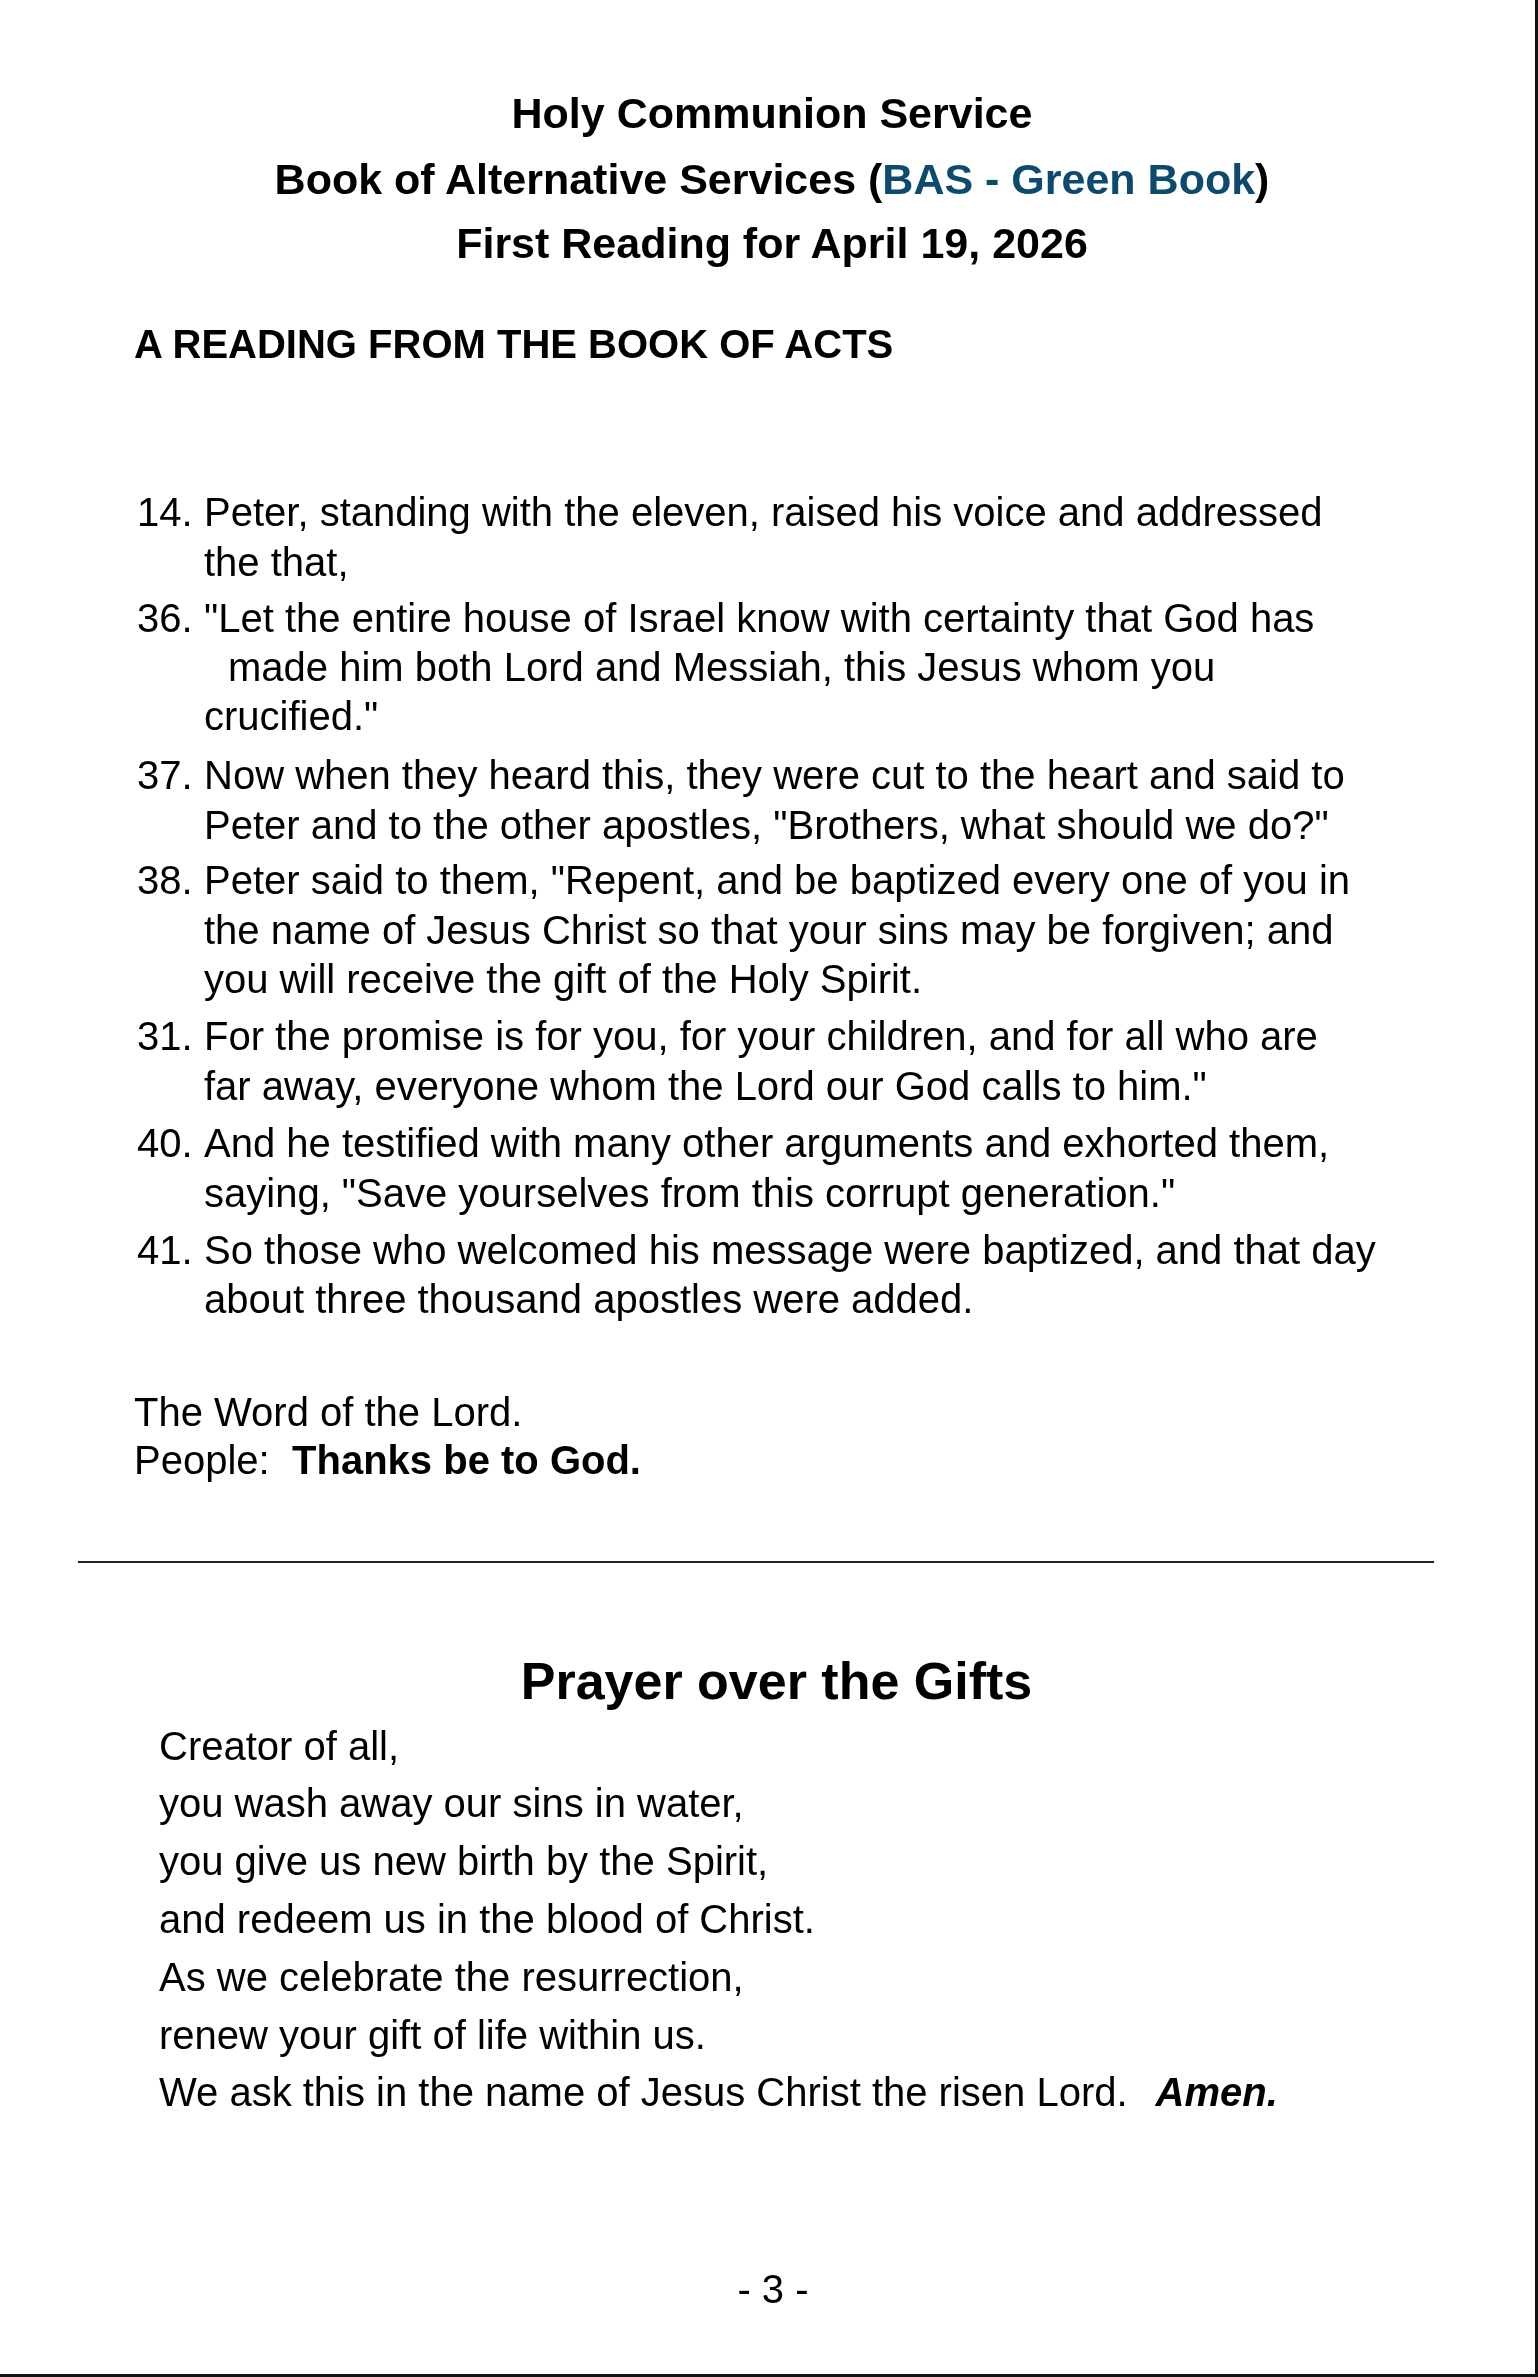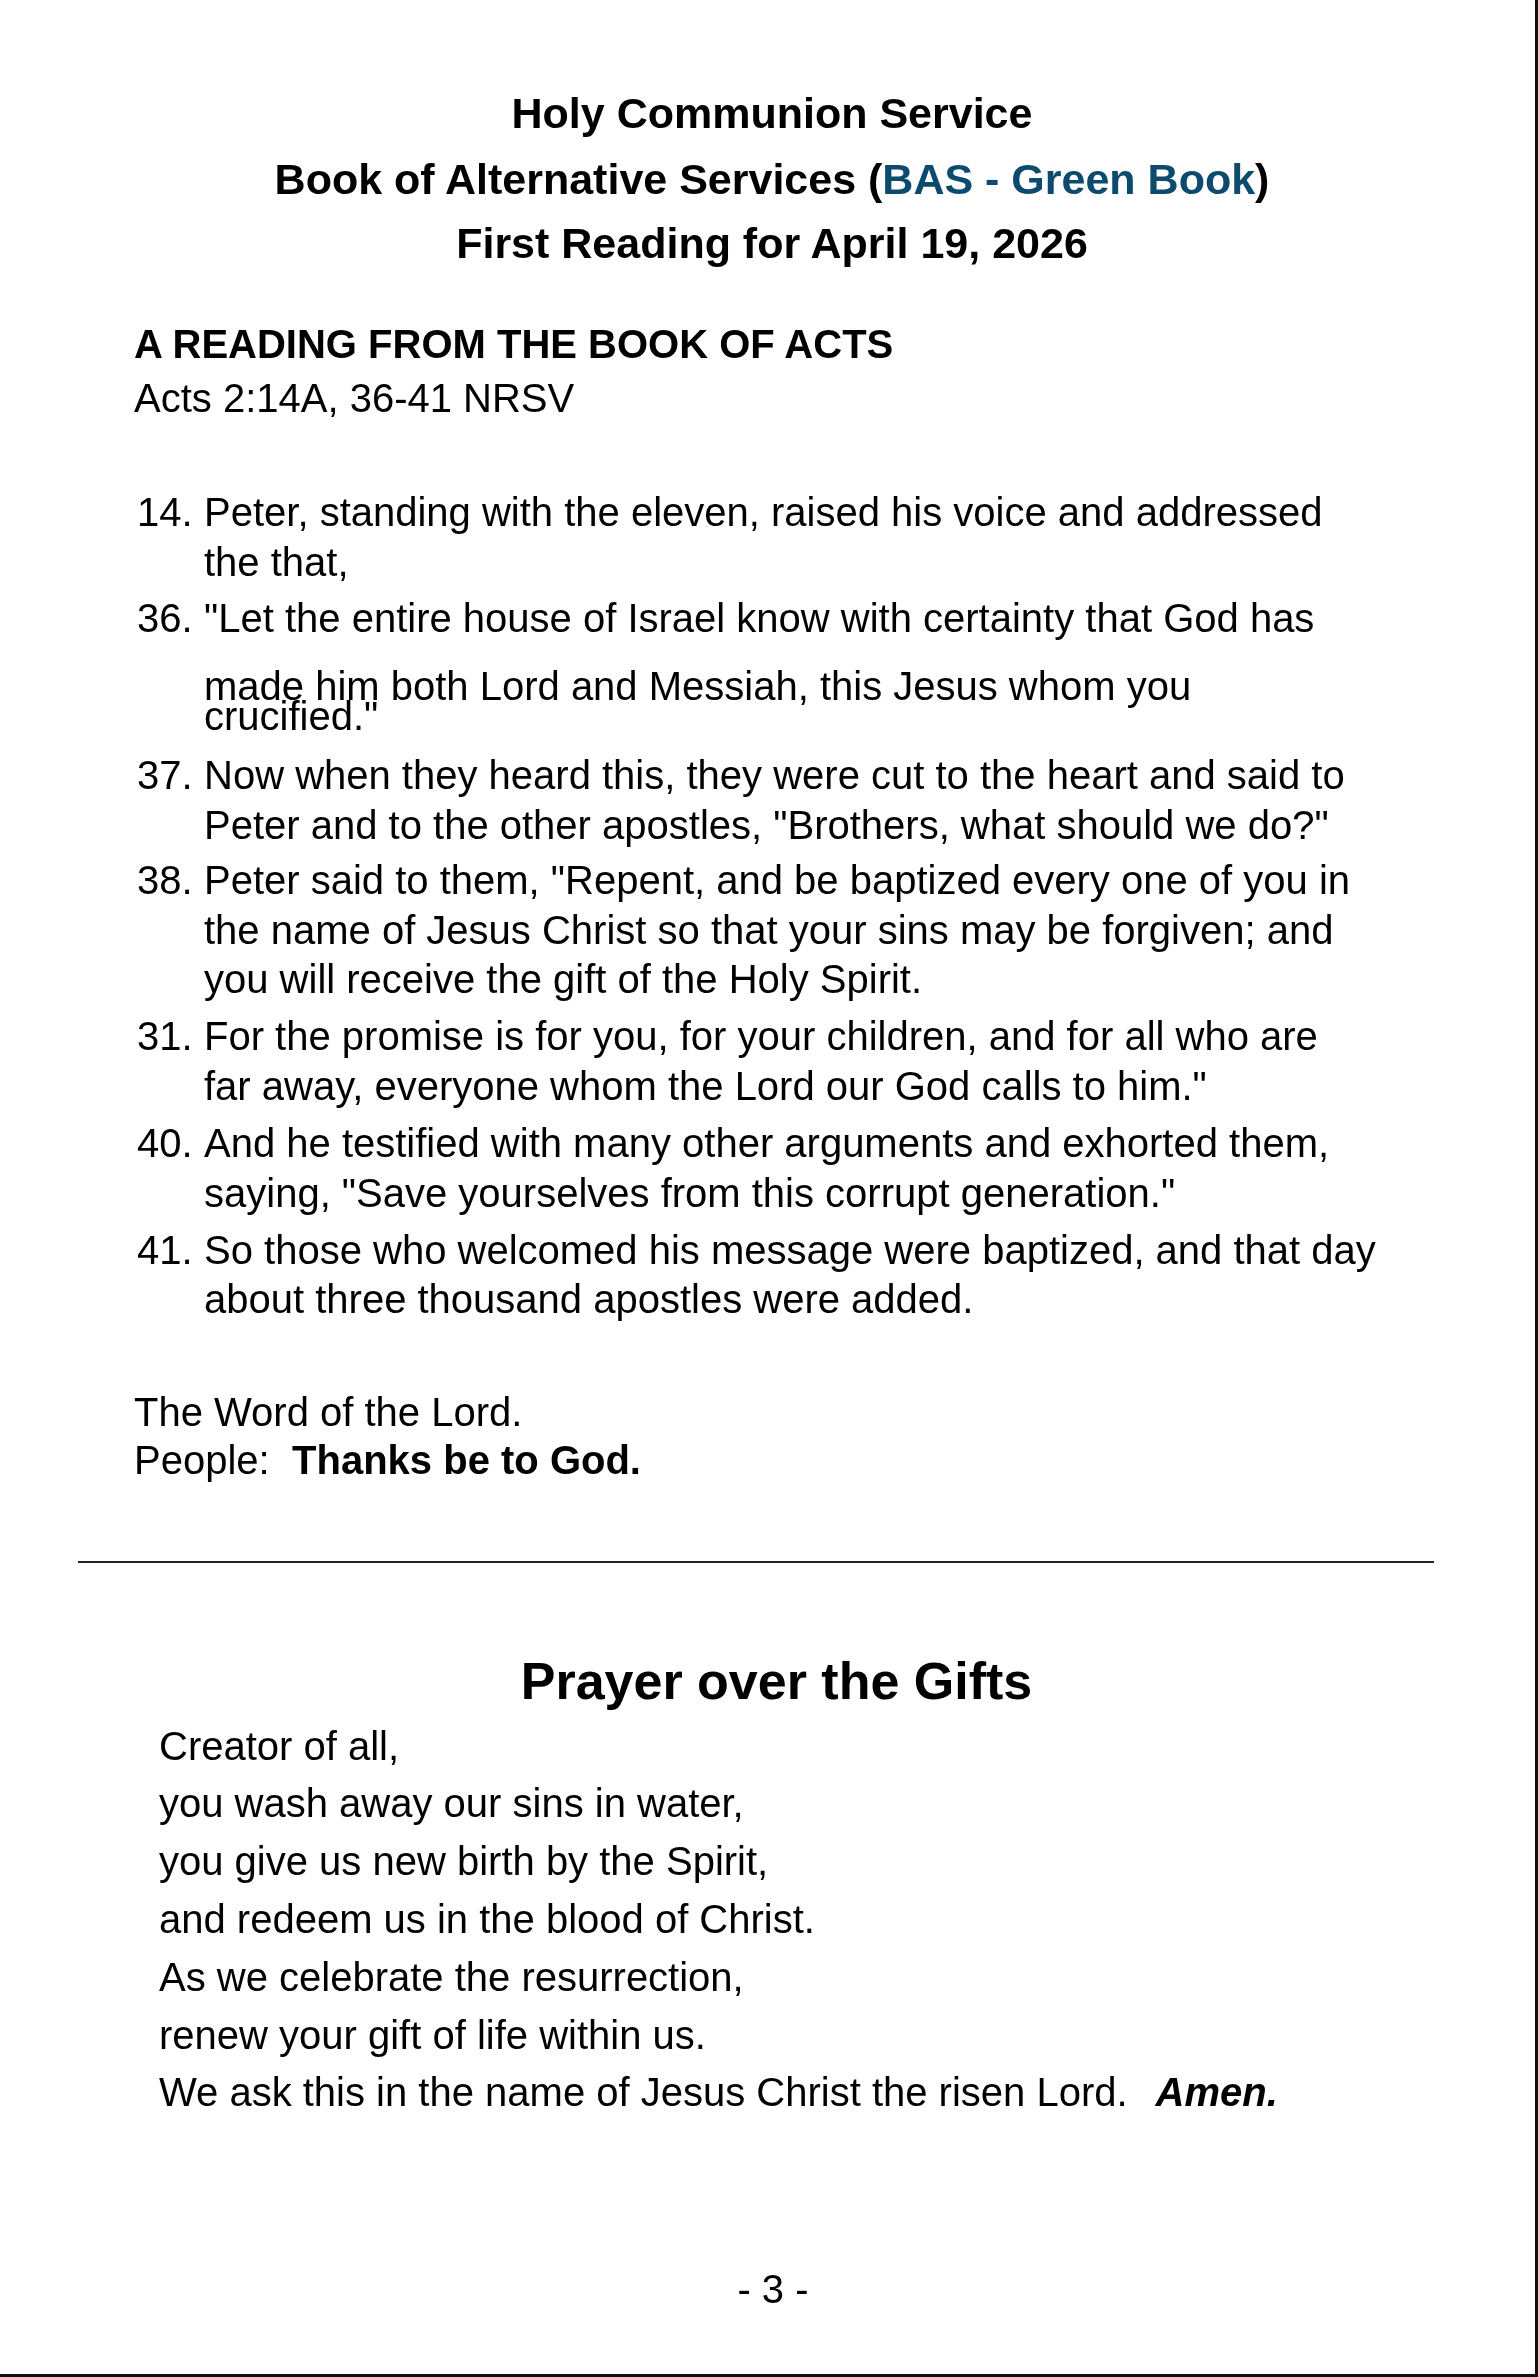--- a/index.html
+++ b/index.html
@@ -31,32 +31,31 @@
     <span>Holy Communion Service</span>
   </div>
   <div class="ln title" style="top:158px">
     <span>Book of Alternative Services (</span><span class="green" style="color: #0c4a6e;">BAS - Green Book</span><span>)</span>
   </div>
   <div class="ln title" style="top:222px">
     <span>First Reading for April 19, 2026</span>
   </div>
 
   <div class="ln sechead plain" style="top:324px">A READING FROM THE BOOK OF ACTS</div>
-  <div class="ln body plain" style="top:378px">Acts 2:14A, 36-41 NRSV</div>
 
   <div id="verses">
       <div>
         <div class="ln body num" style="top: 492px;">14.</div>
         <div class="ln body txt" style="top: 492px;">Peter, standing with the eleven, raised his voice and addressed</div>
         <div class="ln body txt" style="top: 542px;">the that,</div>
       </div>
       <div>
         <div class="ln body num" style="top: 598px;">36.</div>
         <div class="ln body txt" style="top: 598px;">"Let the entire house of Israel know with certainty that God has</div>
-        <div class="ln body txt" style="top: 666px;">made him both Lord and Messiah, this Jesus whom you</div>
+        <div class="ln body txt" style="top: 647px; margin-left: 24px;">made him both Lord and Messiah, this Jesus whom you</div>
         <div class="ln body txt" style="top: 696px;">crucified."</div>
       </div>
       <div>
         <div class="ln body num" style="top: 755px;">37.</div>
         <div class="ln body txt" style="top: 755px;">Now when they heard this, they were cut to the heart and said to</div>
         <div class="ln body txt" style="top: 805px;">Peter and to the other apostles, "Brothers, what should we do?"</div>
       </div>
       <div>
         <div class="ln body num" style="top: 860px;">38.</div>
         <div class="ln body txt" style="top: 860px;">Peter said to them, "Repent, and be baptized every one of you in</div>

